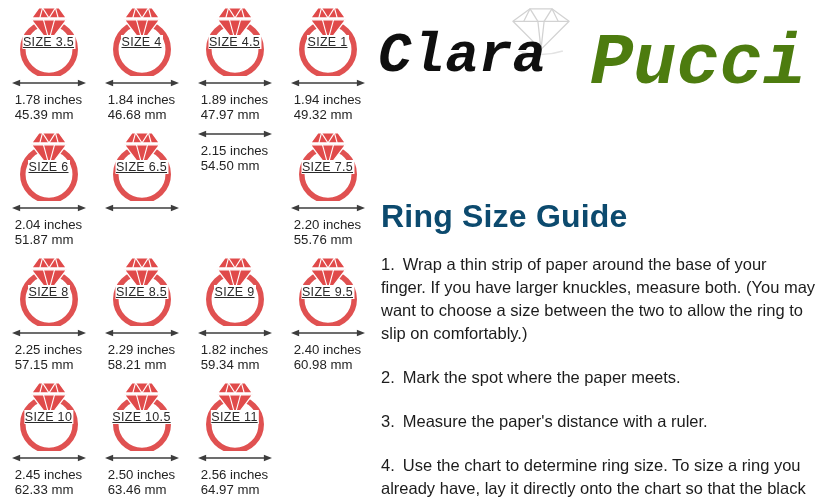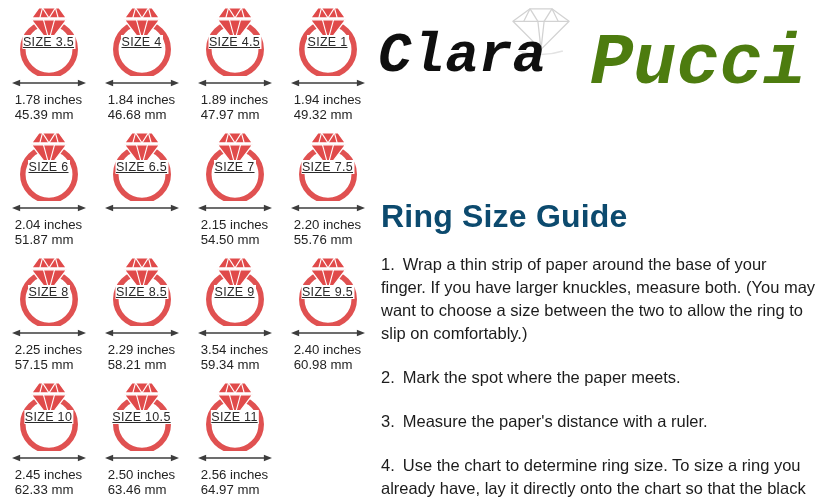--- a/index.html
+++ b/index.html
@@ -147,26 +147,20 @@
             <use href="#ring-sym"></use>
           </svg>
         <span class="sizelabel">SIZE 6.5</span>
       </div>
       <svg class="arrowsvg" viewBox="0 0 100 12">
           <use href="#arrow-sym"></use>
         </svg>
     </div>
 
     <div class="cell">
-      <div class="ringwrap">
-        <svg class="ringsvg" viewBox="0 0 100 76">
-            <use href="#ring-sym"></use>
-          </svg>
-        <span class="sizelabel">SIZE 7</span>
-      </div>
       <svg class="arrowsvg" viewBox="0 0 100 12">
           <use href="#arrow-sym"></use>
         </svg>
       <div class="meas"><span class="inner"><span>2.15 inches</span><br><span>54.50 mm</span></span></div>
     </div>
 
     <div class="cell">
       <div class="ringwrap">
         <svg class="ringsvg" viewBox="0 0 100 76">
             <use href="#ring-sym"></use>
@@ -208,21 +202,21 @@
     <div class="cell">
       <div class="ringwrap">
         <svg class="ringsvg" viewBox="0 0 100 76">
             <use href="#ring-sym"></use>
           </svg>
         <span class="sizelabel">SIZE 9</span>
       </div>
       <svg class="arrowsvg" viewBox="0 0 100 12">
           <use href="#arrow-sym"></use>
         </svg>
-      <div class="meas"><span class="inner"><span>3.54 inches</span><br><span>59.34 mm</span></span></div>
+      <div class="meas"><span class="inner"><span>1.82 inches</span><br><span>59.34 mm</span></span></div>
     </div>
 
     <div class="cell">
       <div class="ringwrap">
         <svg class="ringsvg" viewBox="0 0 100 76">
             <use href="#ring-sym"></use>
           </svg>
         <span class="sizelabel">SIZE 9.5</span>
       </div>
       <svg class="arrowsvg" viewBox="0 0 100 12">

